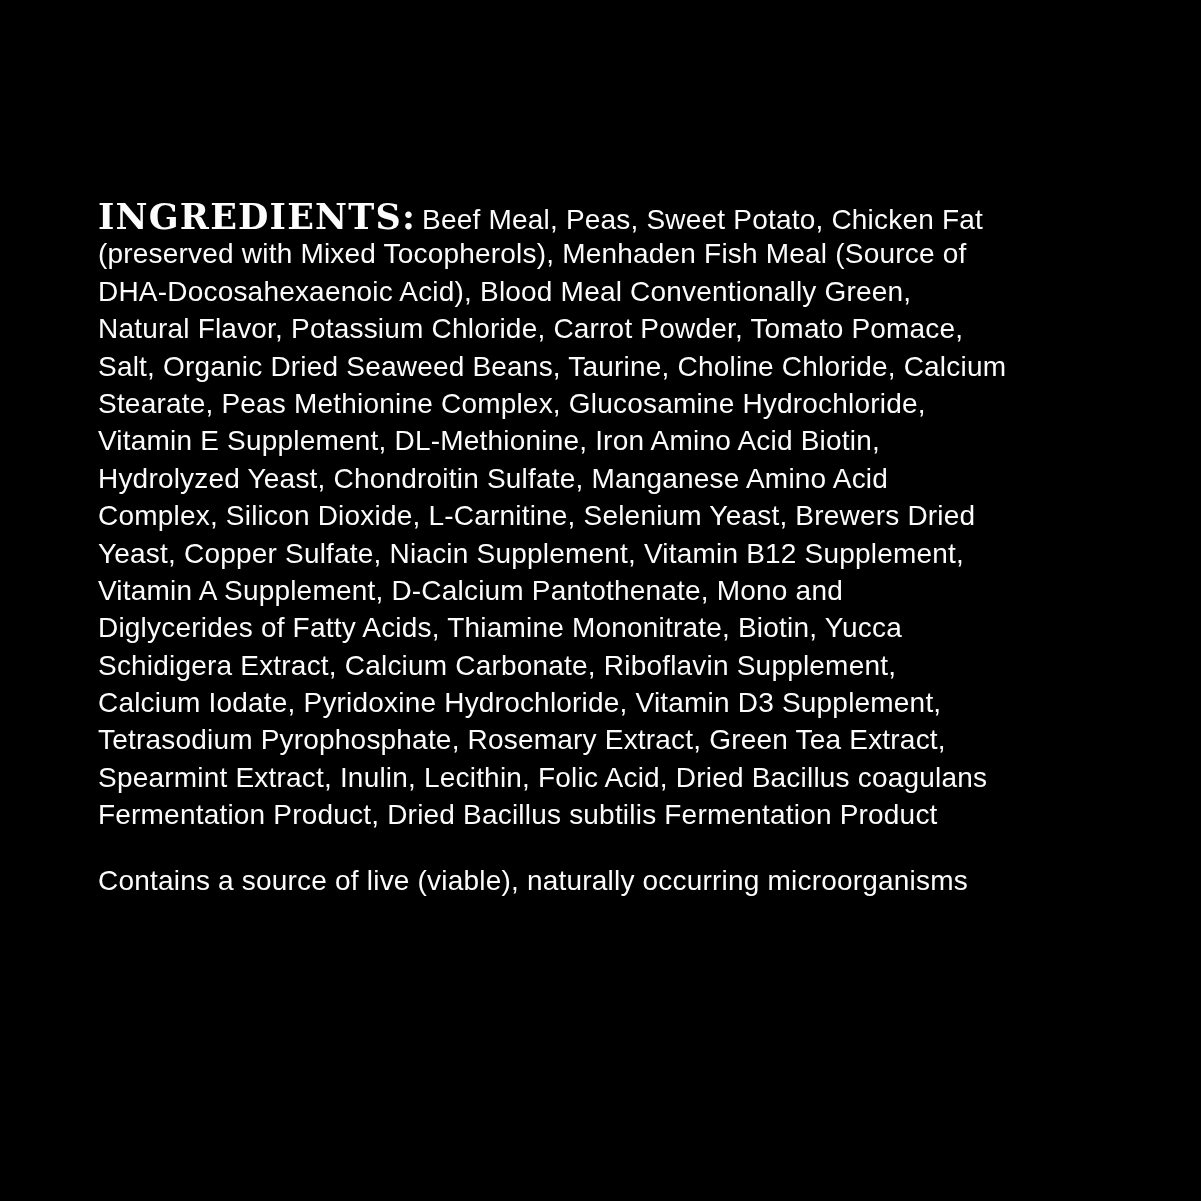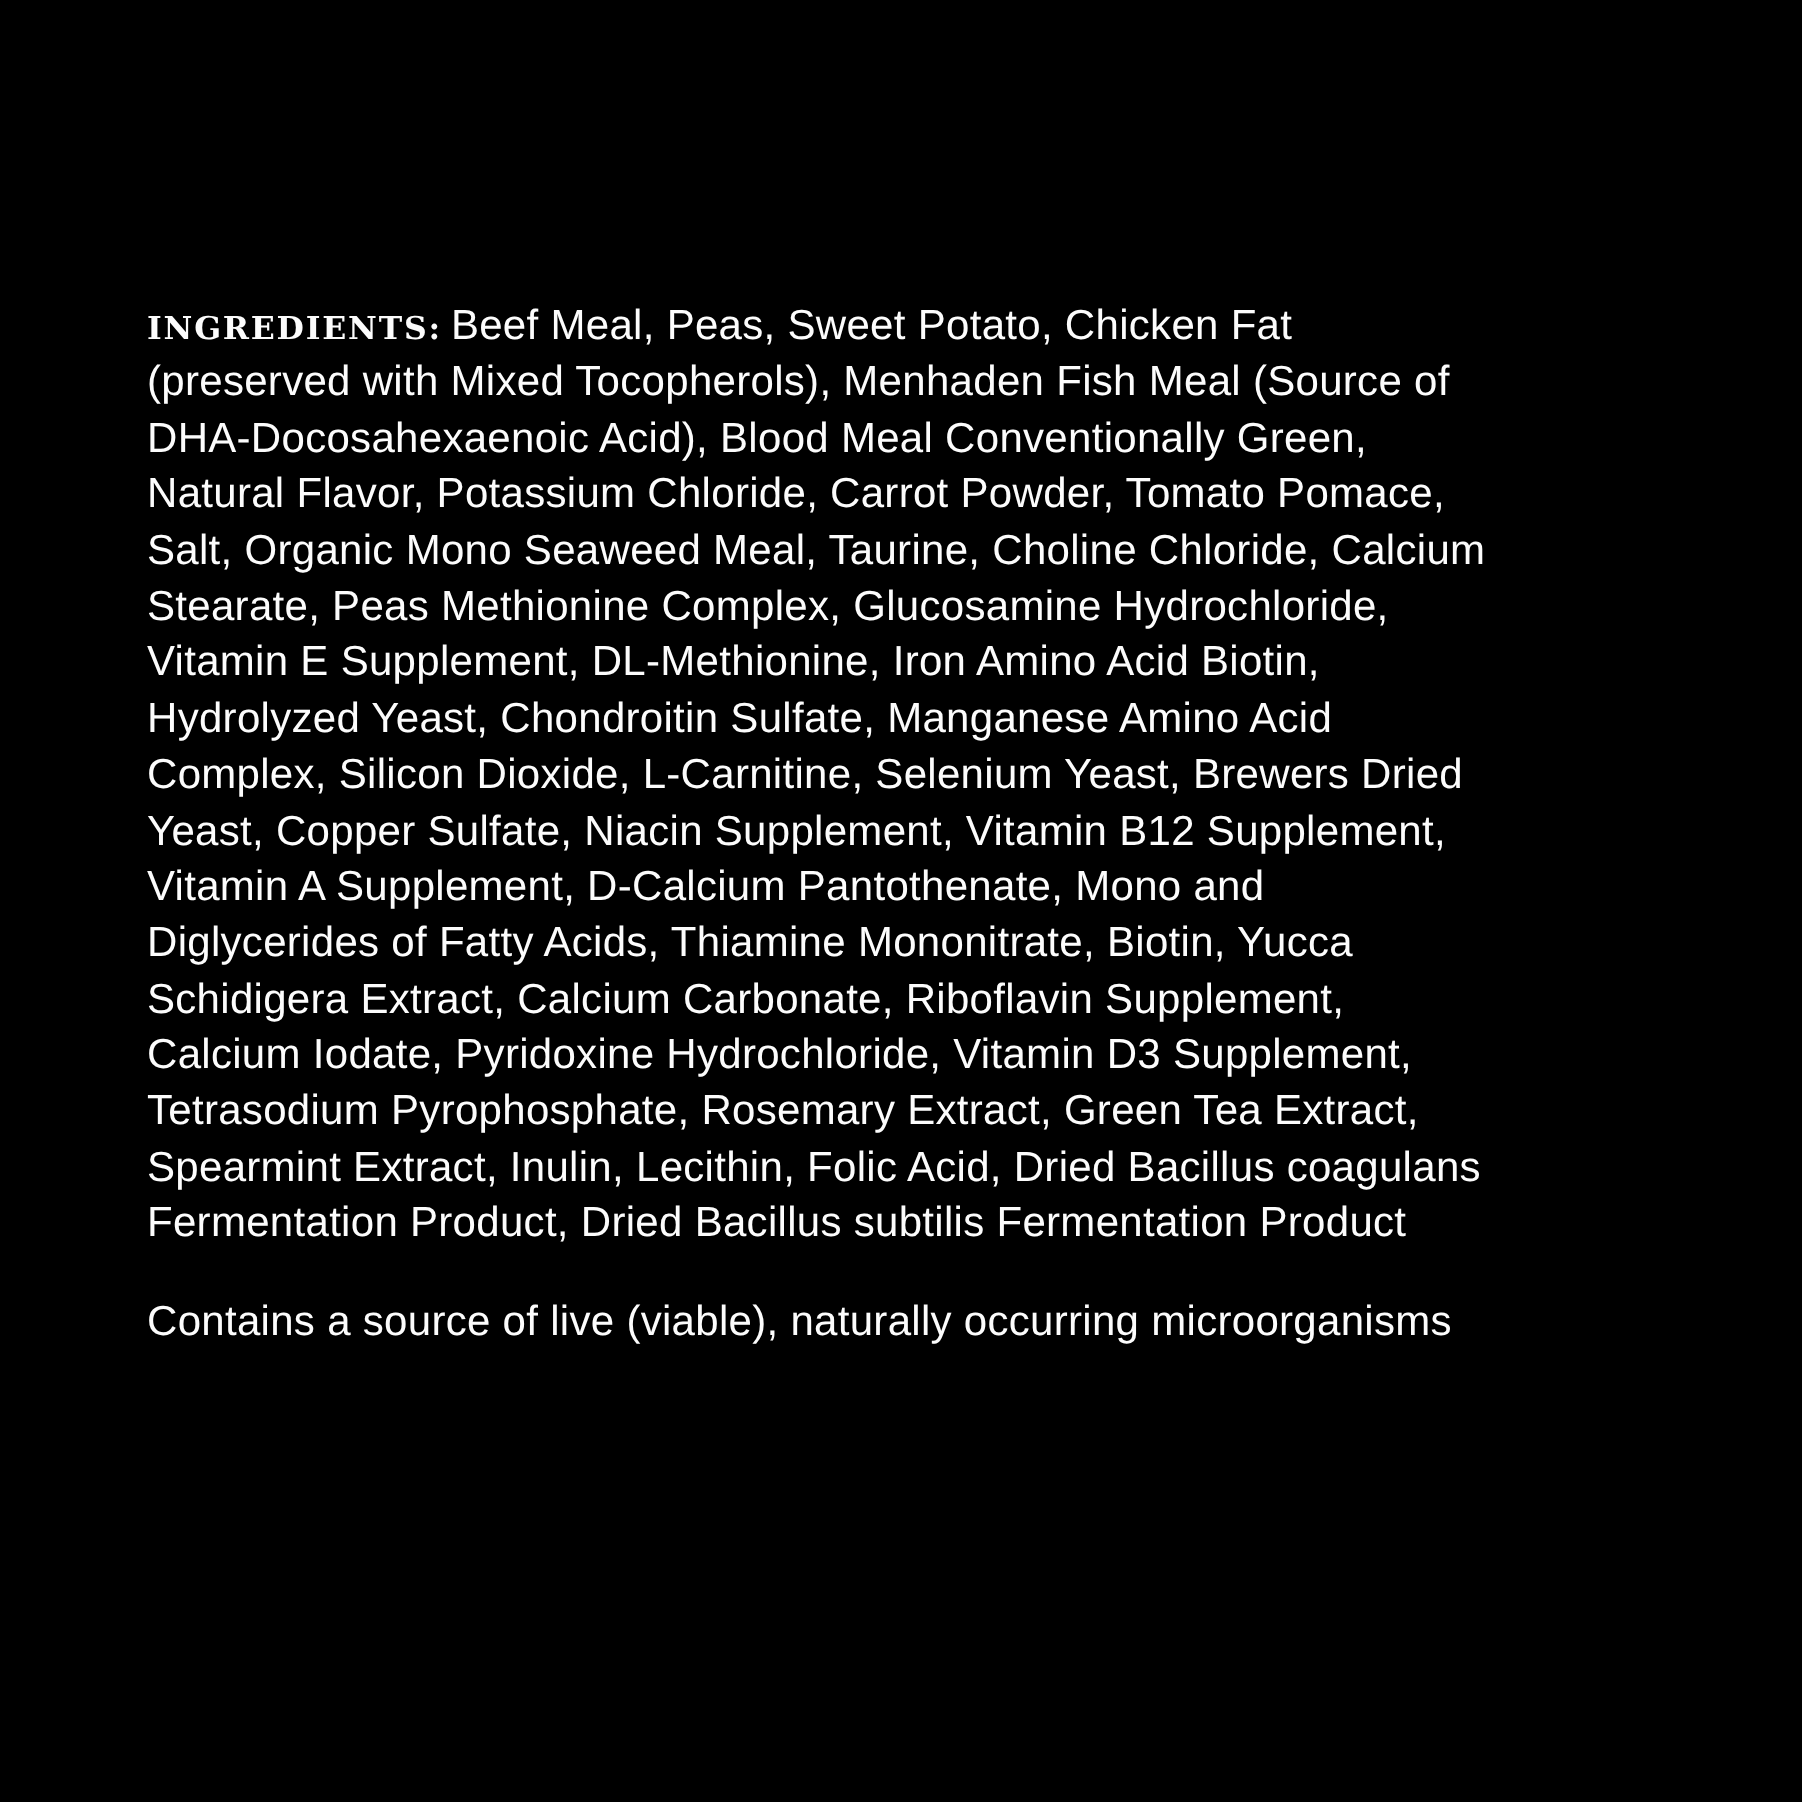--- a/index.html
+++ b/index.html
@@ -25,42 +25,42 @@
   }
   .line {
     white-space: nowrap;
     height: 37.4px;
     line-height: 37.4px;
     letter-spacing: 0.2px;
   }
   .heading {
     font-family: "DejaVu Serif", serif;
     font-weight: 700;
-    font-size: 21px;
+    font-size: 35px;
     letter-spacing: 1.2px;
     margin-right: 6px;
   }
   .note {
     margin-top: 28px;
     white-space: nowrap;
     height: 37.4px;
     line-height: 37.4px;
     letter-spacing: 0.2px;
   }
 </style>
 </head>
 <body style="background: rgb(0, 0, 0);">
 
 <div class="panel" style="color: rgb(252, 252, 252);">
   <div id="ingredients-paragraph">
       <div class="line"><span class="heading">INGREDIENTS:</span>Beef Meal, Peas, Sweet Potato, Chicken Fat</div>
       <div class="line">(preserved with Mixed Tocopherols), Menhaden Fish Meal (Source of</div>
       <div class="line">DHA-Docosahexaenoic Acid), Blood Meal Conventionally Green,</div>
       <div class="line">Natural Flavor, Potassium Chloride, Carrot Powder, Tomato Pomace,</div>
-      <div class="line">Salt, Organic Mono Seaweed Meal, Taurine, Choline Chloride, Calcium</div>
+      <div class="line">Salt, Organic Dried Seaweed Beans, Taurine, Choline Chloride, Calcium</div>
       <div class="line">Stearate, Peas Methionine Complex, Glucosamine Hydrochloride,</div>
       <div class="line">Vitamin E Supplement, DL-Methionine, Iron Amino Acid Biotin,</div>
       <div class="line">Hydrolyzed Yeast, Chondroitin Sulfate, Manganese Amino Acid</div>
       <div class="line">Complex, Silicon Dioxide, L-Carnitine, Selenium Yeast, Brewers Dried</div>
       <div class="line">Yeast, Copper Sulfate, Niacin Supplement, Vitamin B12 Supplement,</div>
       <div class="line">Vitamin A Supplement, D-Calcium Pantothenate, Mono and</div>
       <div class="line">Diglycerides of Fatty Acids, Thiamine Mononitrate, Biotin, Yucca</div>
       <div class="line">Schidigera Extract, Calcium Carbonate, Riboflavin Supplement,</div>
       <div class="line">Calcium Iodate, Pyridoxine Hydrochloride, Vitamin D3 Supplement,</div>
       <div class="line">Tetrasodium Pyrophosphate, Rosemary Extract, Green Tea Extract,</div>

